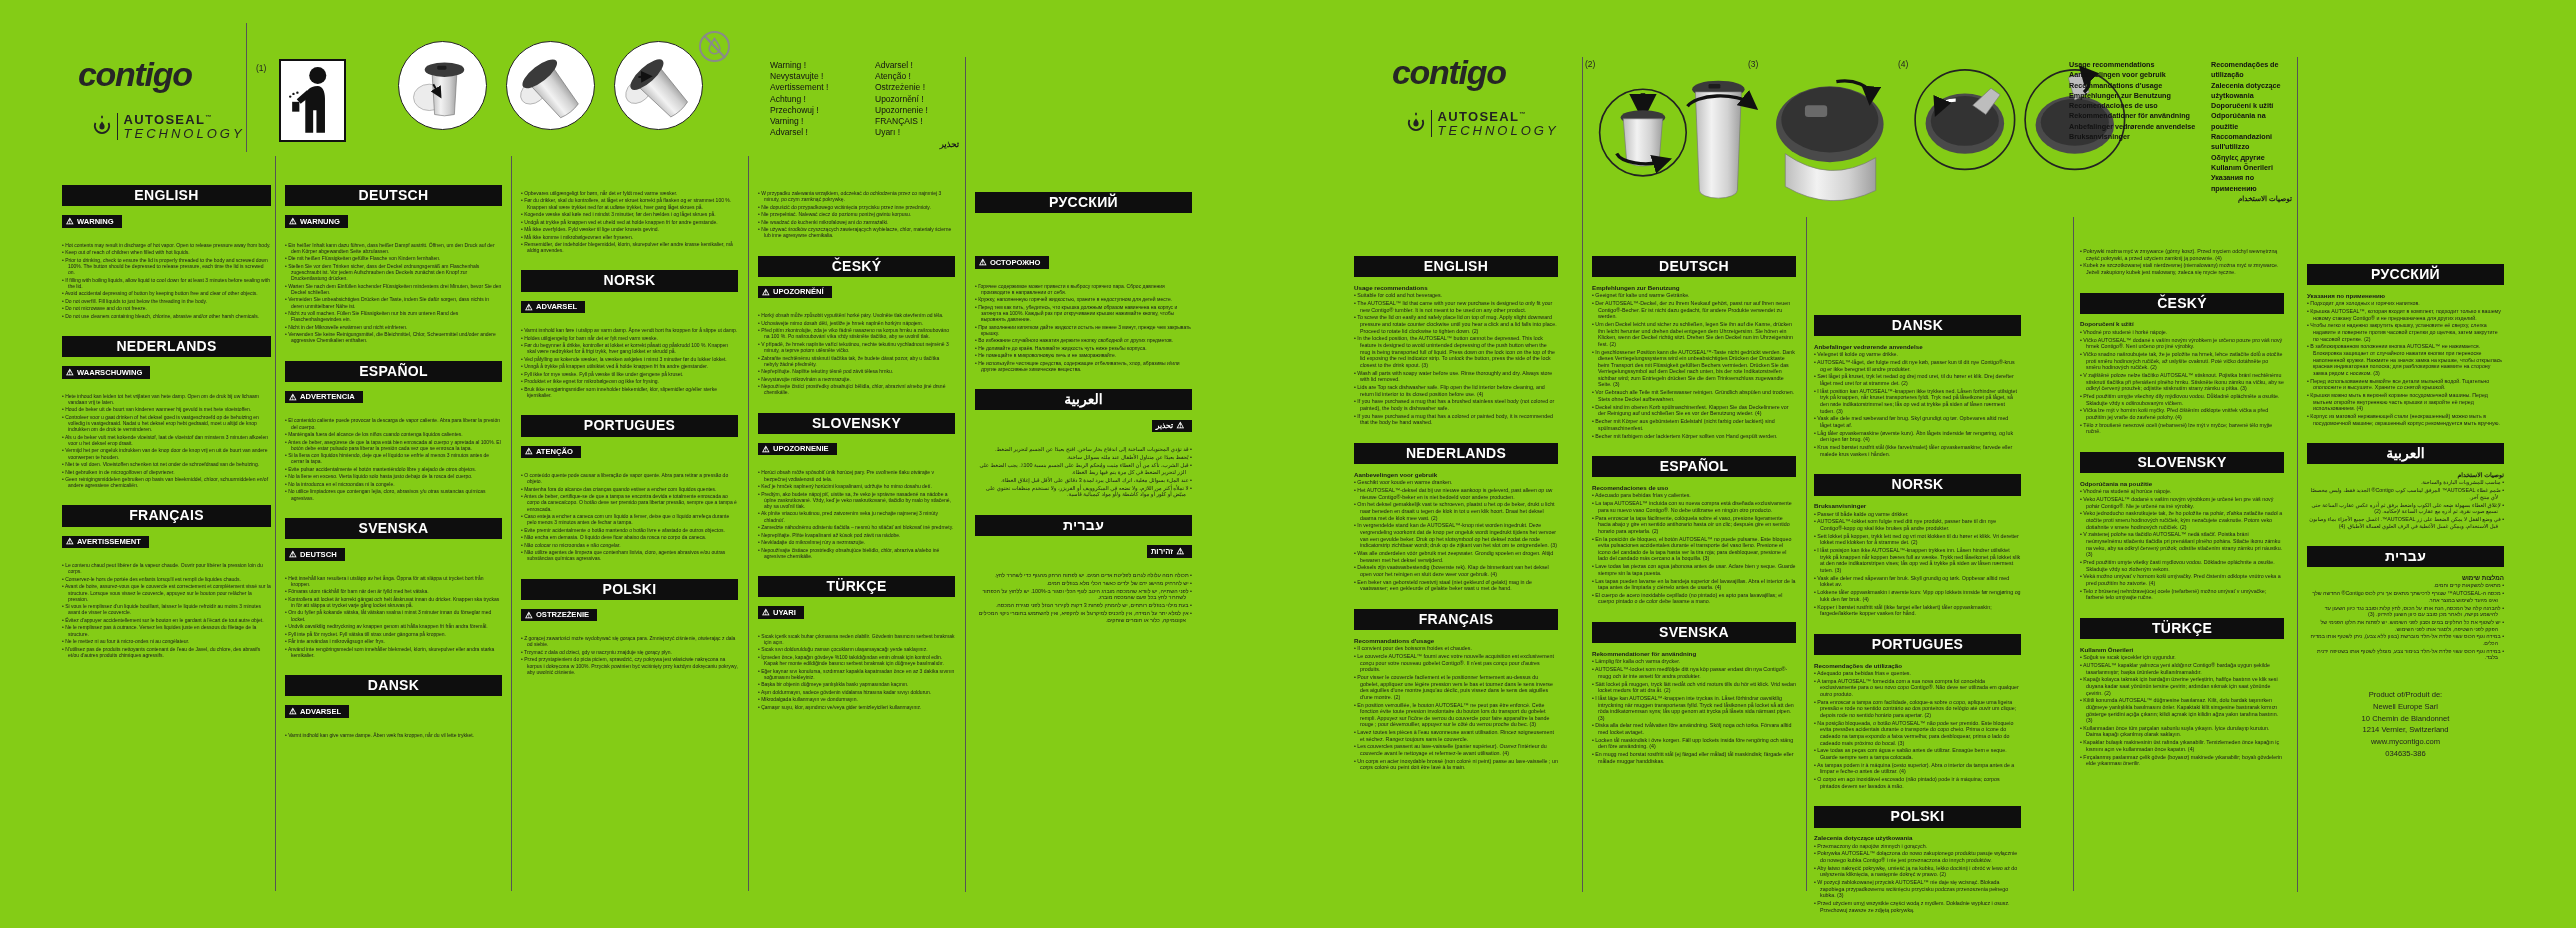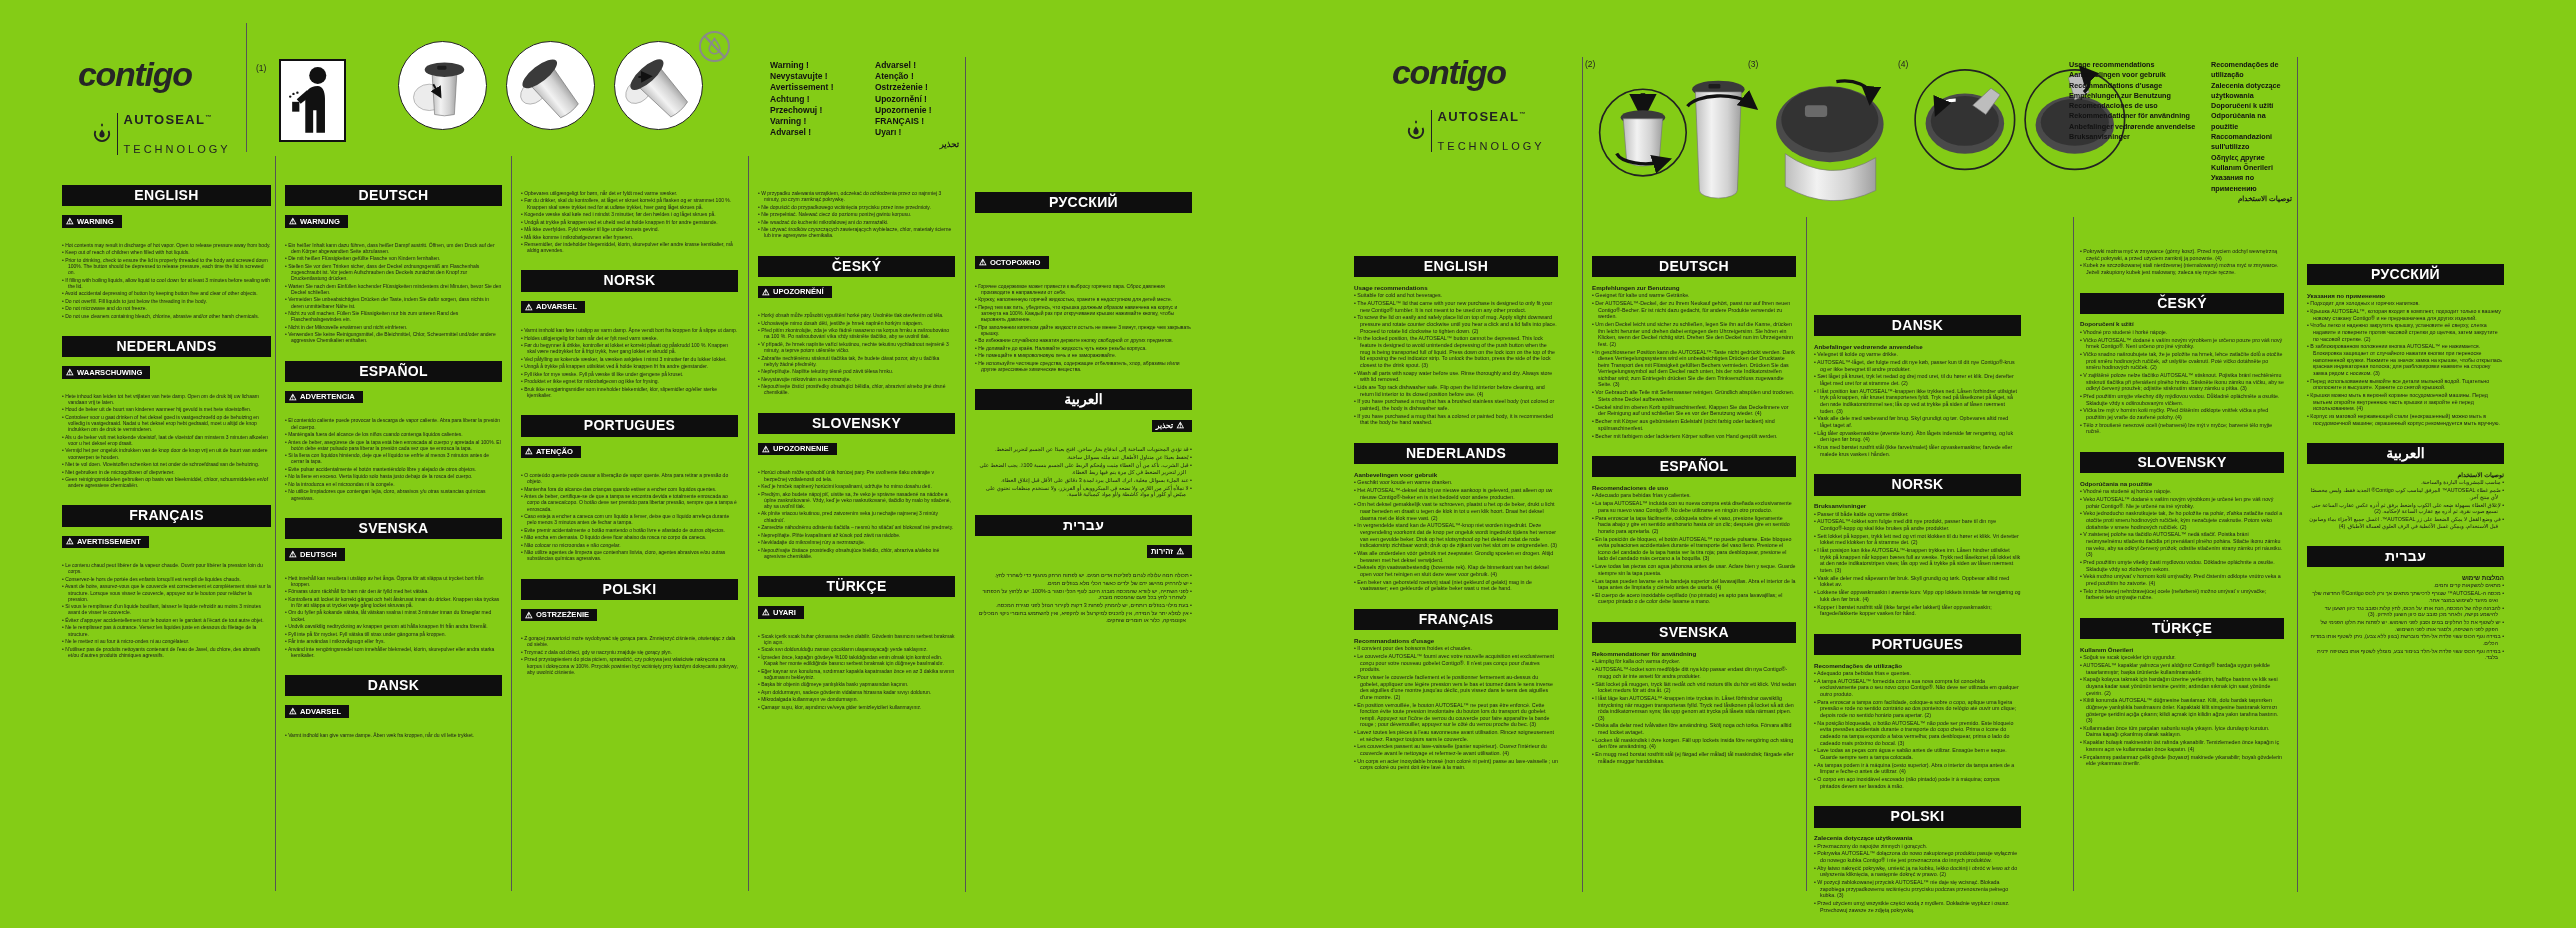--- a/index.html
+++ b/index.html
@@ -8,26 +8,26 @@
   .page{position:absolute;top:0;width:1288px;height:929px;}
   #page-left{left:0;} #page-right{left:1288px;}
   .abs{position:absolute;}
   .vrule{position:absolute;width:0.7px;background:#555;}
   
   .wordmark{font-size:34px;font-weight:bold;font-style:italic;letter-spacing:-1.3px;color:#262626;}
   .autoseal{display:flex;align-items:center;gap:5.3px;}
   .as-text{border-left:1.3px solid #222;padding-left:5.3px;line-height:1;}
   .as-line1{font-size:13px;font-weight:bold;letter-spacing:1.3px;color:#222;}
   .as-line1 sup{font-size:6px;}
-  .as-line2{font-size:11px;letter-spacing:3px;color:#222;margin-top:18px;}
+  .as-line2{font-size:13px;letter-spacing:3px;color:#222;margin-top:1px;font-style:italic;}
   .figlabel{font-size:8.5px;color:#222;}
   .pictbox{border:2.6px solid #111;background:#fff;}
   .circ-ill{border:1.6px solid #222;border-radius:50%;background:#fff;overflow:hidden;}
   
-  .langlist .list-line{font-size:8.5px;font-weight:bold;line-height:11.2px;color:#111;}
+  .langlist .list-line{font-size:8.5px;font-weight:normal;line-height:11.2px;color:#111;}
   .langlist .rtl-line{direction:rtl;text-align:right;font-size:8.5px;font-weight:bold;line-height:12px;}
   .usagelist .list-line{font-size:7.2px;font-weight:bold;line-height:10.3px;color:#111;}
   .usagelist .rtl-line{direction:rtl;text-align:right;font-size:7.2px;font-weight:bold;line-height:10.5px;}
   
   .col{position:absolute;top:156px;}
   .section{margin-bottom:17px;}
   .secbar{background:#0e0e0e;color:#fff;text-align:center;font-weight:bold;
           font-size:14px;letter-spacing:0.3px;padding:2px 0 3.3px;}
   .badge{display:inline-flex;align-items:center;gap:3.3px;background:#0e0e0e;color:#fff;
          font-weight:bold;font-size:7.6px;padding:1.3px 8px 2px 4px;margin:9.2px 0 6px;}
@@ -753,16 +753,24 @@
           <div class="intro">המלצות שימוש</div>
           <ul class="bullets">
             <li>מתאים למשקאות קרים וחמים.</li>
             <li>מכסה ה-AUTOSEAL™ שצורף לרכישתך מתאים אך ורק לכוס Contigo® החדשה שלך ואינו מיועד לשימוש במוצר אחר.</li>
             <li>להברגה קלה של המכסה, הנח אותו על הכוס, לחץ קלות וסובב נגד כיוון השעון עד להישמע נקישה, ולאחר מכן סובב עם כיוון השעון להידוק. (3)</li>
             <li>יש לשטוף את כל החלקים במים וסבון לפני השימוש. יש לפתוח את חלקו הפנימי של הפקק לפני השטיפה, ולסגור אותו לפני השימוש.</li>
             <li>במידה וגוף הכוס עשוי פלדת אל-חלד מוברשת (בגוון ללא צבע), ניתן לשטוף אותו במדיח הכלים.</li>
             <li>במידה וגוף הכוס עשוי פלדת אל-חלד בגימור צבע, מומלץ לשטוף אותו בשטיפה ידנית בלבד.</li>
           </ul>
         </div>
+        <div class="product-info">
+          <div class="list-line">Product of/Produit de:</div>
+          <div class="list-line">Newell Europe Sarl</div>
+          <div class="list-line">10 Chemin de Blandonnet</div>
+          <div class="list-line">1214 Vernier, Switzerland</div>
+          <div class="list-line">www.mycontigo.com</div>
+          <div class="list-line">034635-386</div>
+        </div>
       </div>
   </section>
 </div>
 
 
 </body></html>

